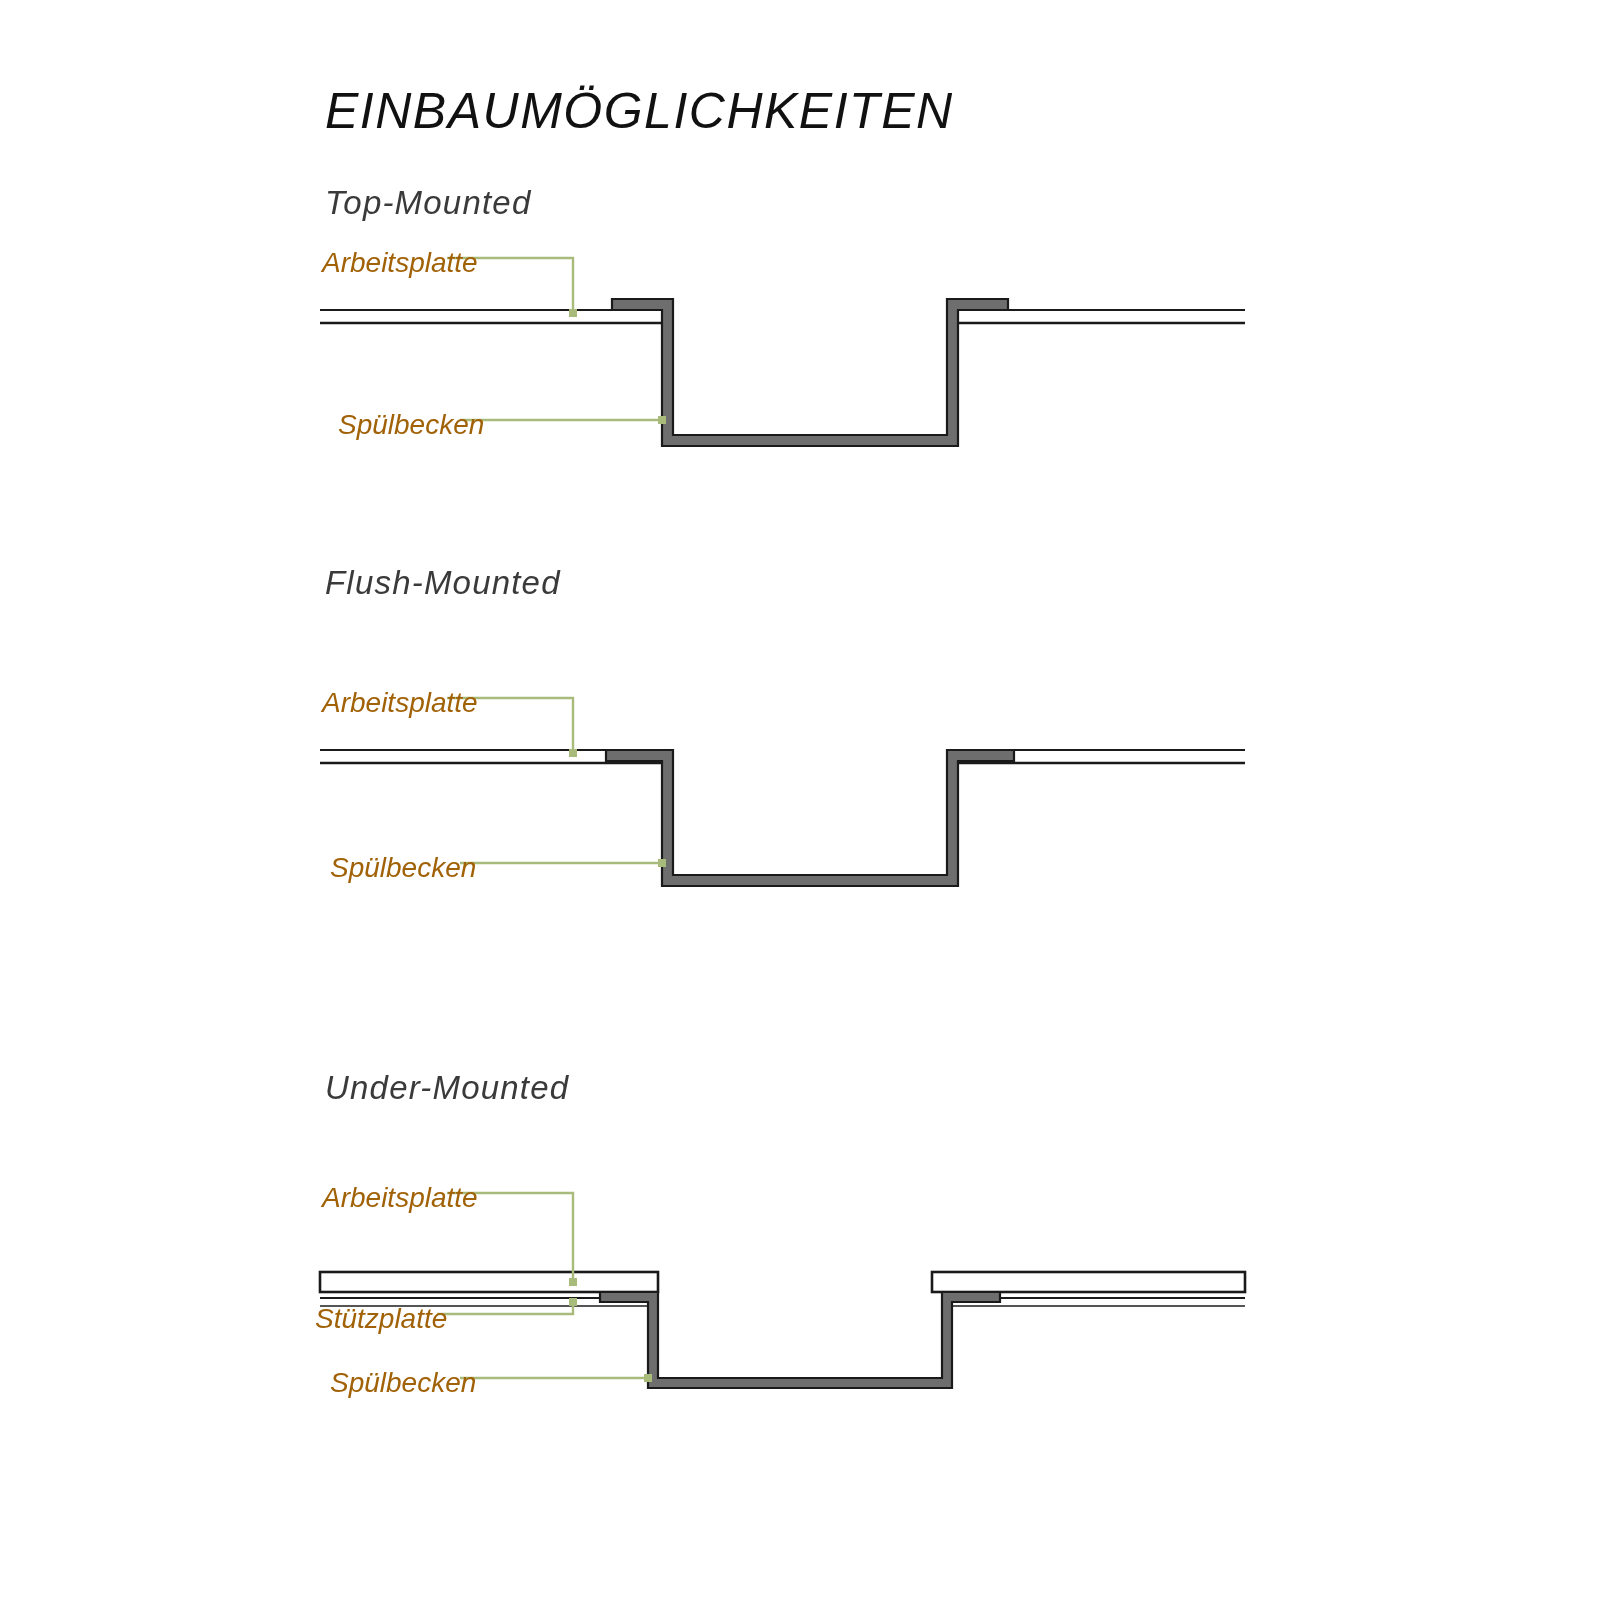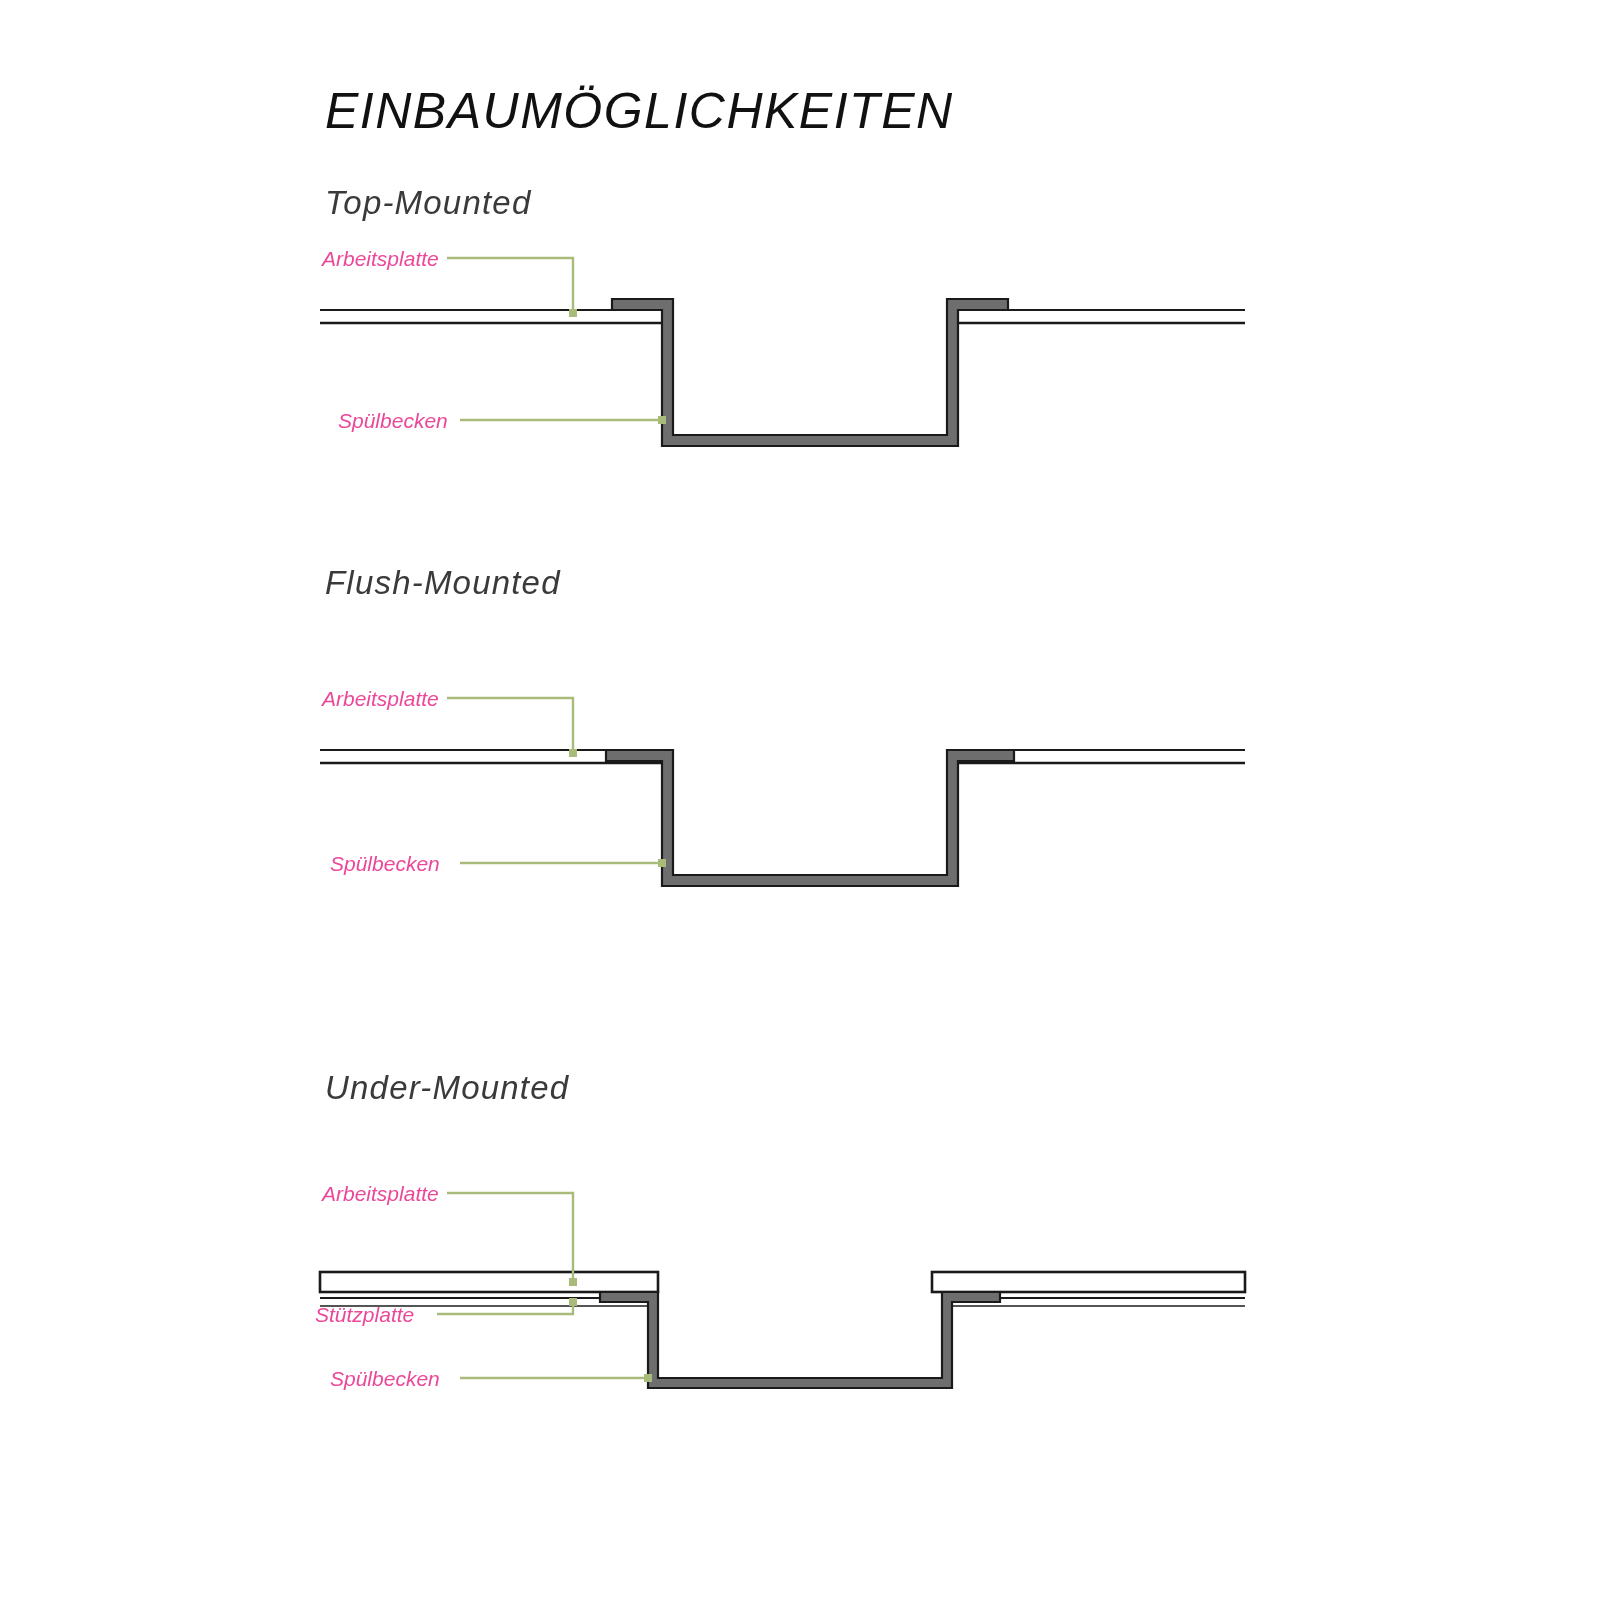--- a/index.html
+++ b/index.html
@@ -45,23 +45,23 @@
   .diagram {
     position: absolute;
     left: 0;
     width: 1600px;
   }
   .svg-layer {
     display: block;
   }
   .callout-label {
     position: absolute;
-    font-size: 21px;
+    font-size: 28px;
     font-weight: 400;
-    color: #ec4899;
+    color: #a16207;
     white-space: nowrap;
     font-family: "Liberation Sans", sans-serif;
   }
 </style>
 </head>
 <body>
 
 <div class="page">
 
   <div class="main-title">EINBAUMÖGLICHKEITEN</div>

